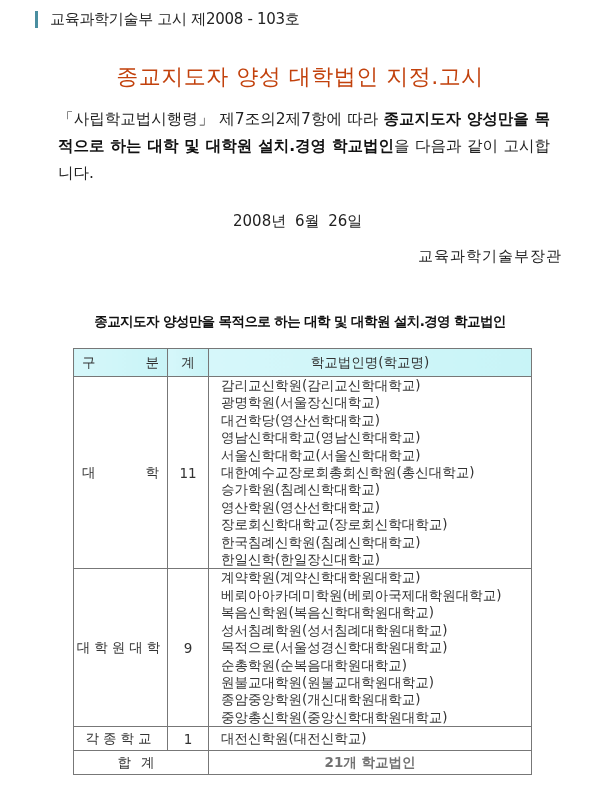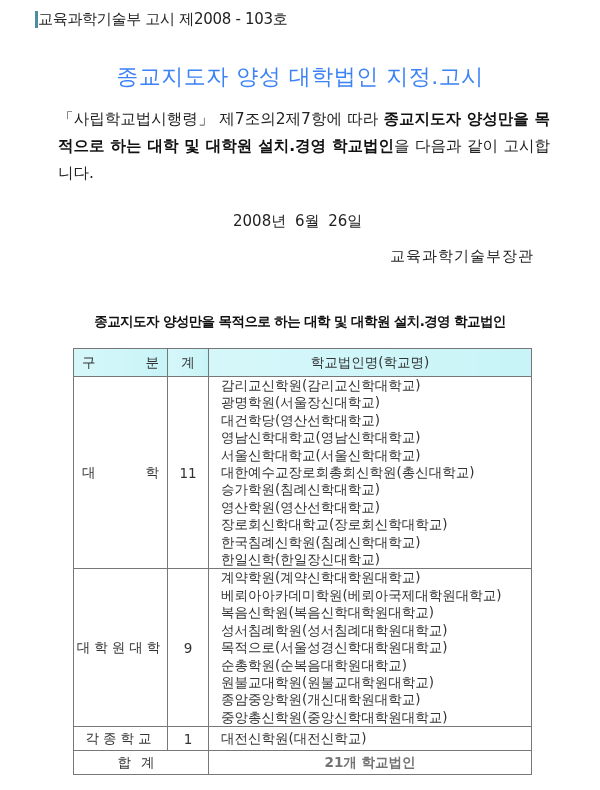--- a/index.html
+++ b/index.html
@@ -17,39 +17,39 @@
     }
     .notice-id {
       position: absolute;
       left: 35px;
       top: 10px;
       font-family: "DejaVu Sans", "Liberation Sans", sans-serif;
       font-size: 15px;
       color: #222;
       display: flex;
       align-items: center;
-      gap: 0;
+      gap: 12px;
       letter-spacing: -0.3px;
     }
     .notice-id .bar {
       display: inline-block;
       width: 3px;
       height: 17px;
       background: #4a8ea0;
     }
     .title {
       position: absolute;
       left: 0;
       width: 600px;
       top: 62px;
       text-align: center;
       font-family: "DejaVu Sans", "Liberation Sans", sans-serif;
       font-size: 22px;
       letter-spacing: 0.5px;
-      color: #3b82f6;
+      color: #c2410c;
     }
     .body-para {
       position: absolute;
       left: 58px;
       width: 492px;
       top: 106px;
       font-family: "DejaVu Sans", "Liberation Sans", sans-serif;
       font-size: 15.5px;
       line-height: 27px;
       text-align: justify;
@@ -60,21 +60,21 @@
     .date {
       position: absolute;
       left: 233px;
       top: 212px;
       font-family: "DejaVu Sans", "Liberation Sans", sans-serif;
       font-size: 15px;
       word-spacing: 4px;
     }
     .signer {
       position: absolute;
-      right: 66px;
+      right: 38px;
       top: 247px;
       font-family: "DejaVu Sans", "Liberation Sans", sans-serif;
       font-size: 15px;
       letter-spacing: 1px;
     }
     .table-title {
       position: absolute;
       left: 0;
       width: 600px;
       top: 313px;

